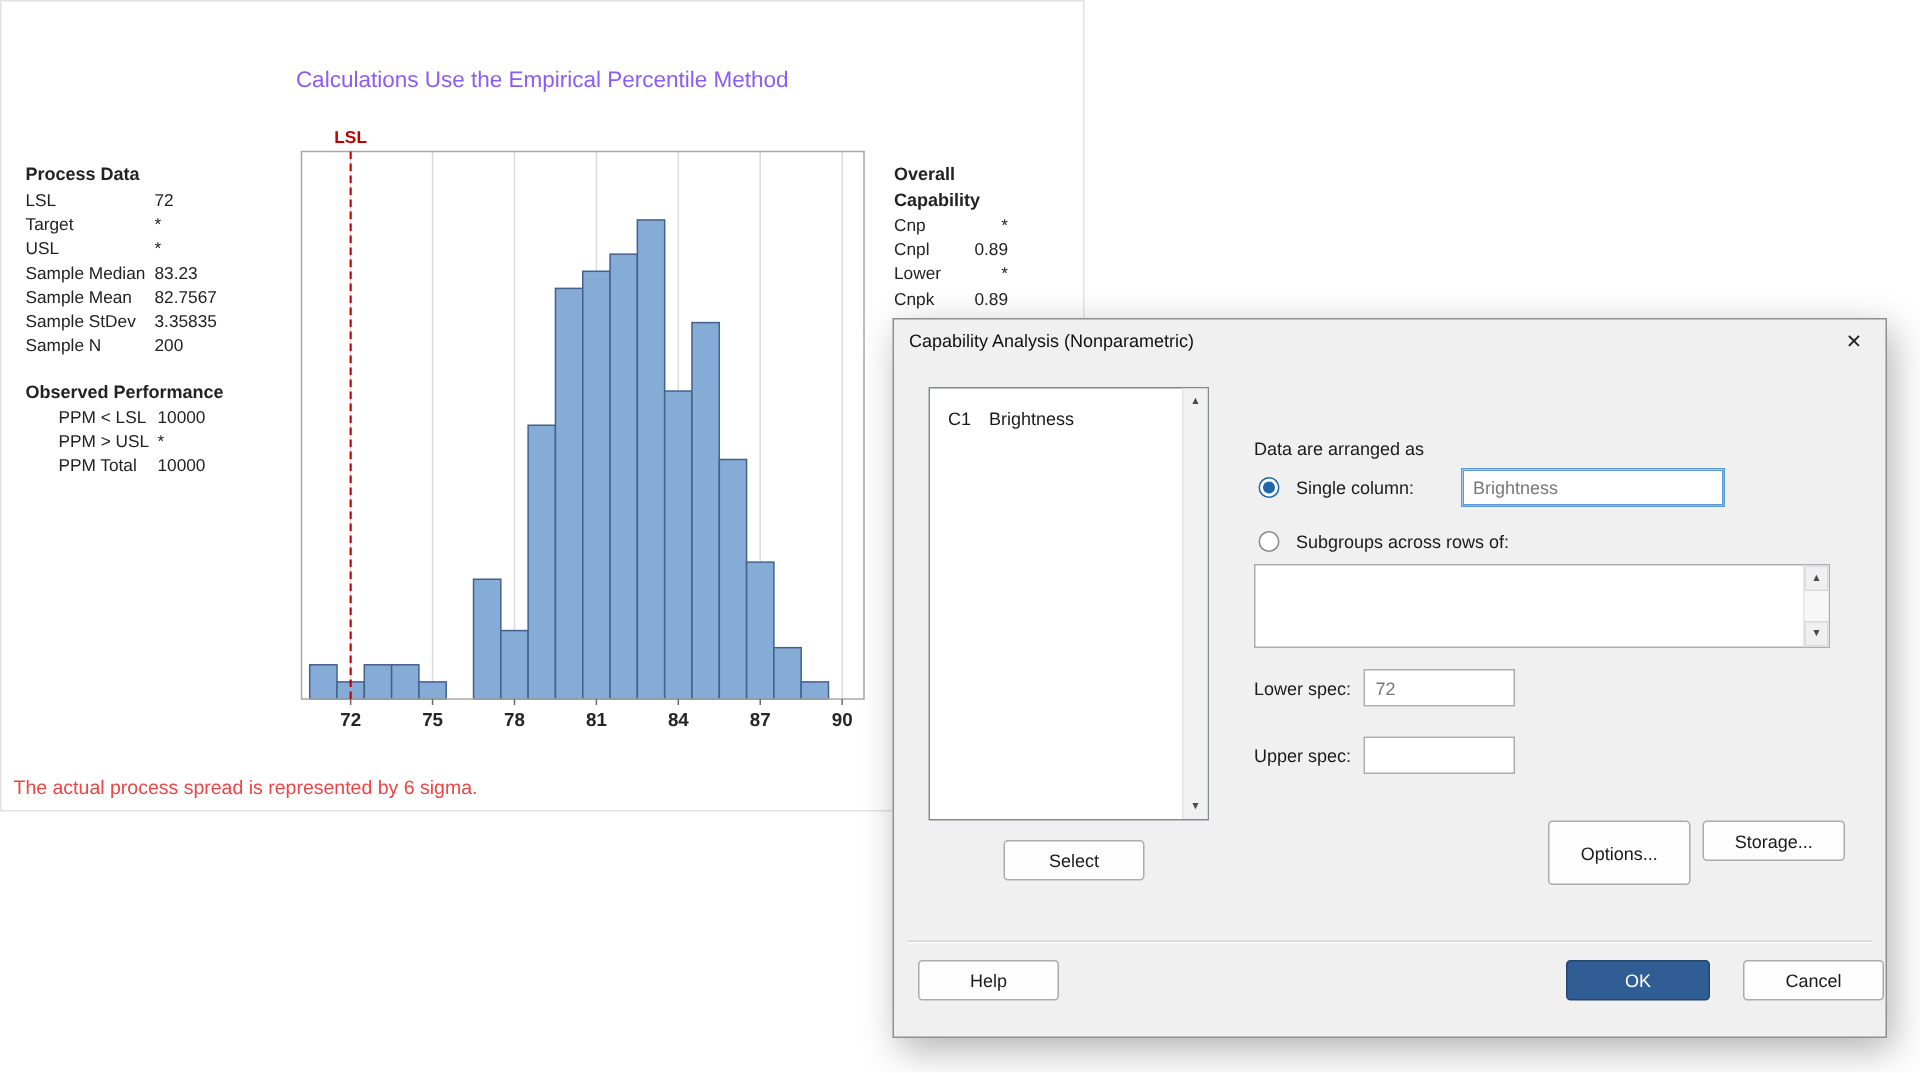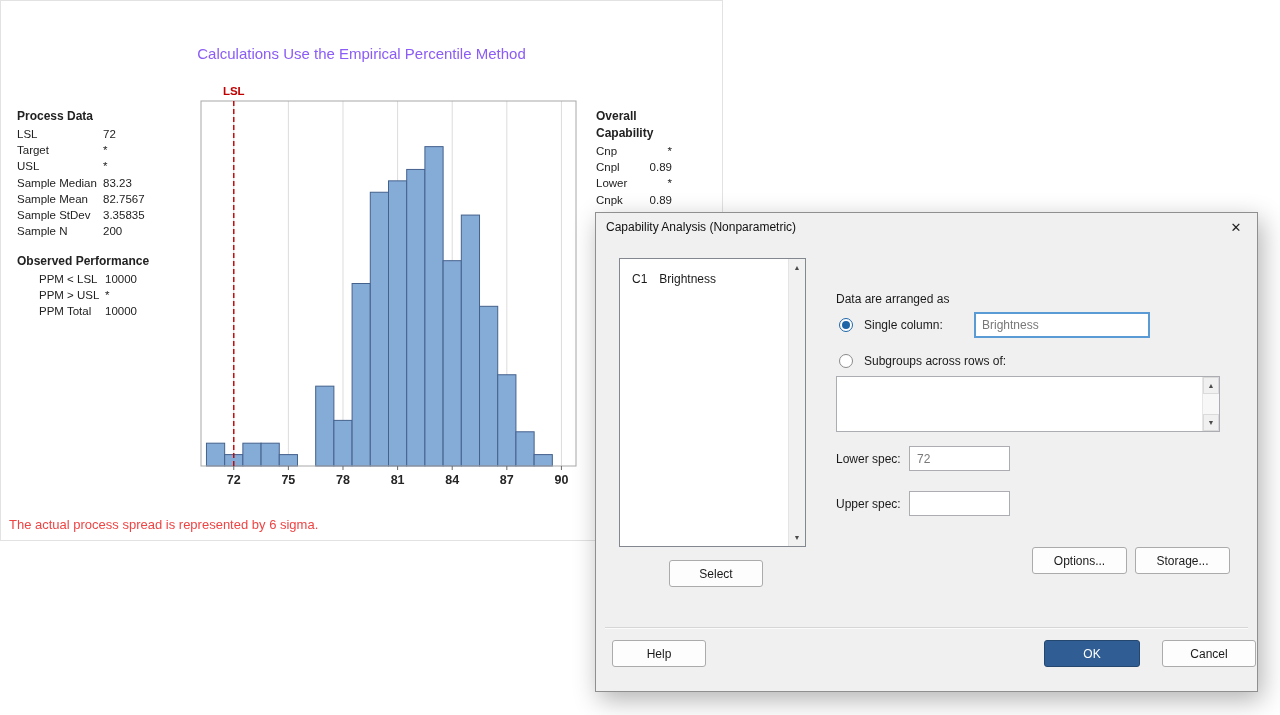--- a/index.html
+++ b/index.html
@@ -38,21 +38,21 @@
   .lb-item { display:flex; gap:12px; height:20px; align-items:center; font-size:12px; color:#1a1a1a; }
   .lb-scroll { width:17px; background:#f1f1f1; border-left:1px solid #e4e4e4; position:relative; }
   .sb-btn { position:absolute; left:0; width:16px; height:17px; display:flex; align-items:center; justify-content:center; font-size:7px; color:#4b4b4b; }
   .sb-up { top:0; } .sb-down { bottom:0; }
   .sb-btn.boxed { background:#f0f0f0; border:1px solid #dadada; }
 
   .btn { background:#fdfdfd; border:1px solid #ababab; border-radius:3px; font-family:inherit; font-size:12px; color:#1a1a1a; }
   .btn-primary { background:#305e94; border-color:#24476f; color:#ffffff; }
 
   .select-btn { position:absolute; left:73px; top:347px; width:94px; height:27px; }
-  .options-btn { position:absolute; left:436px; top:334px; width:95px; height:27px; }
+  .options-btn { position:absolute; left:436px; top:334px; width:95px; height:43px; }
   .storage-btn { position:absolute; left:539px; top:334px; width:95px; height:27px; }
   .help-btn   { position:absolute; left:16px;  top:427px; width:94px; height:27px; }
   .ok-btn     { position:absolute; left:448px; top:427px; width:96px; height:27px; }
   .cancel-btn { position:absolute; left:553px; top:427px; width:94px; height:27px;margin-left:13px; }
   .separator  { position:absolute; left:9px; right:9px; top:414px; height:1px; background:#d6d6d6; box-shadow:0 1px 0 #fbfbfb; }
 
   .lbl { font-size:12px; color:#1a1a1a; }
   .arranged  { position:absolute; left:240px; top:62px;margin-top:17px; }
   .radio-row { position:absolute; display:flex; align-items:flex-end; gap:11px; }
   .r1 { left:243px; top:105px; }

